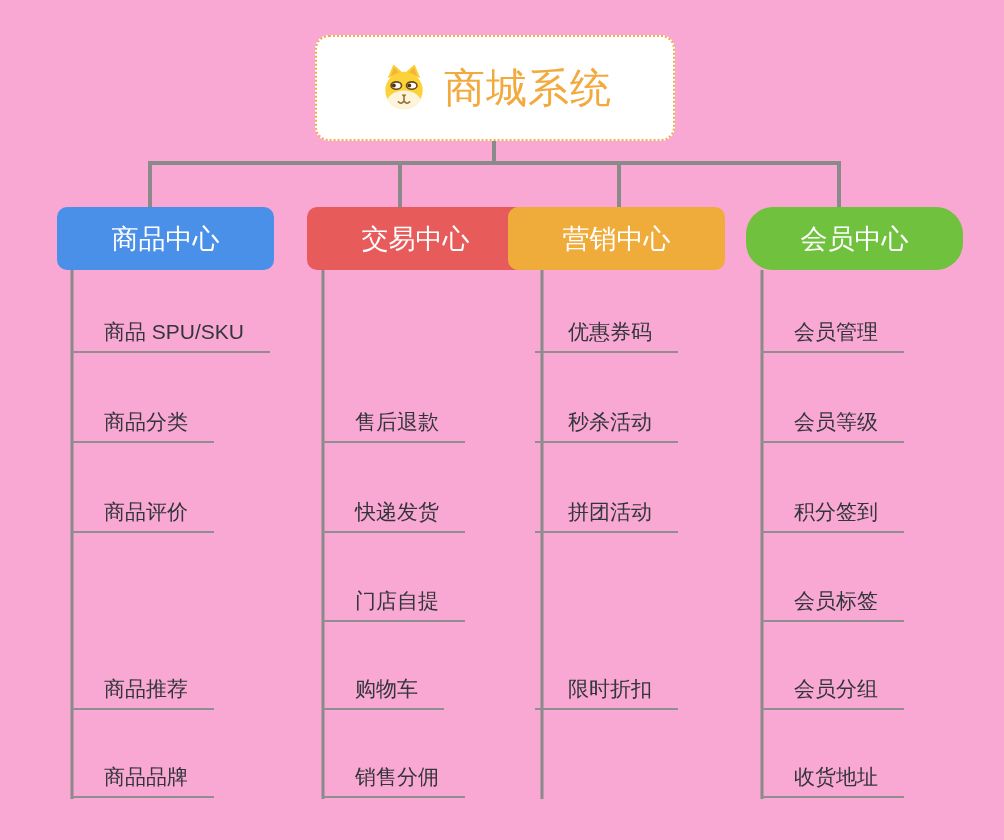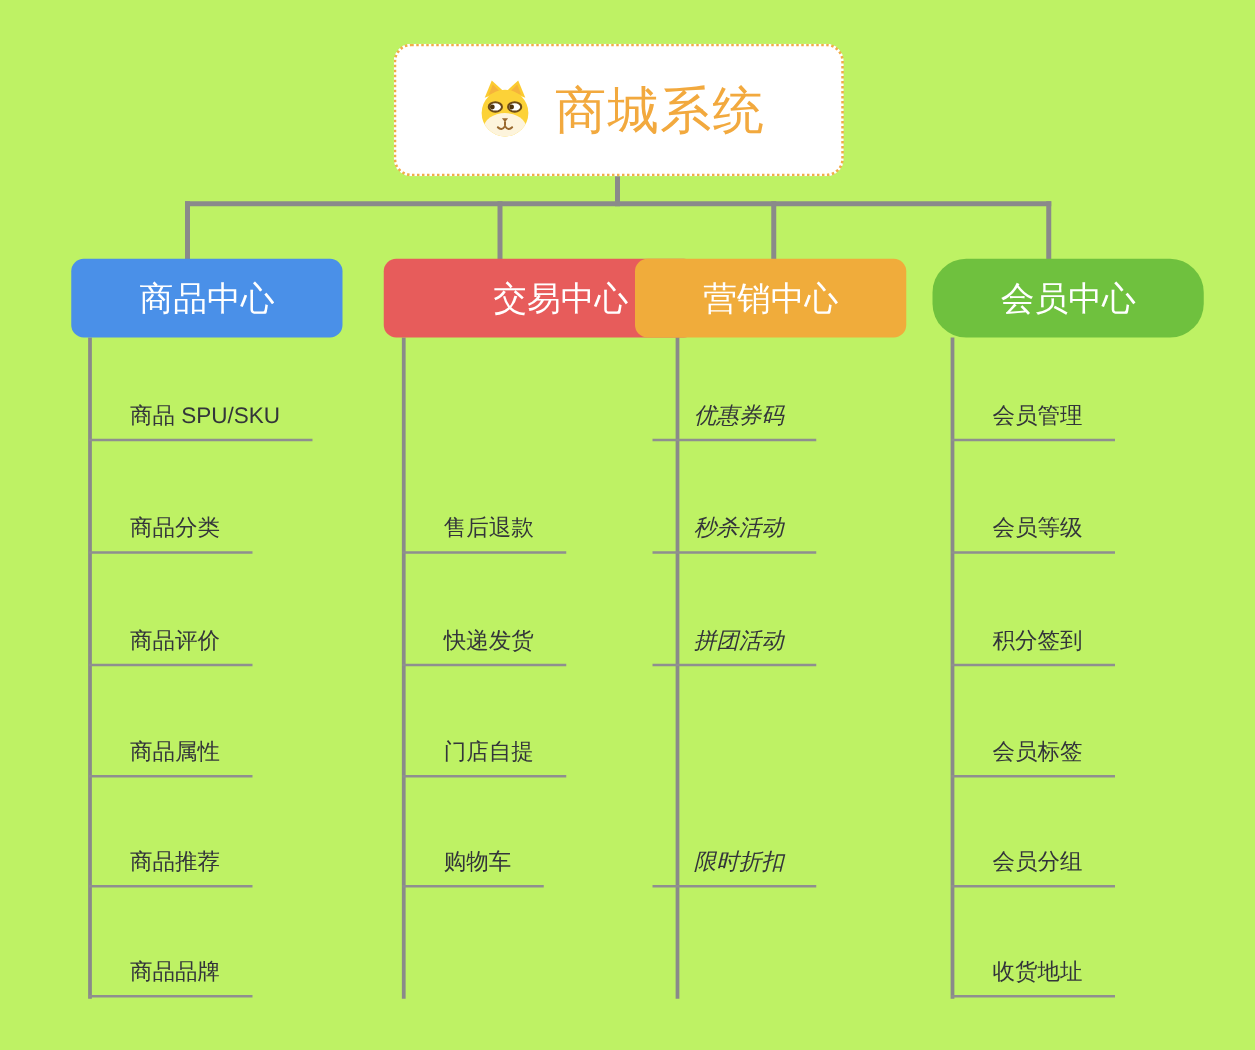--- a/index.html
+++ b/index.html
@@ -1,19 +1,19 @@
 <!DOCTYPE html>
 <html><head>
 <meta charset="utf-8">
 <style>
   html,body{margin:0;padding:0;background:#f5f5f6;}
   .canvas{
     position:relative;
     width:1004px;height:840px;
-    background:#bef264;
+    background:#f9a8d4;
     font-family:"Liberation Sans","DejaVu Sans",sans-serif;
     overflow:hidden;
   }
   
   .connectors{position:absolute;left:0;top:0;width:1004px;height:840px;pointer-events:none;}
 
   
   .root-node{
     position:absolute;left:315px;top:35px;width:360px;height:106px;
     background:#ffffff;border:2px dotted #f2ac4a;border-radius:14px;
@@ -24,34 +24,34 @@
   .root-title{font-size:41px;color:#f2a93e;letter-spacing:1px;white-space:nowrap;}
   .root-icon{width:52px;height:52px;flex:0 0 auto;}
 
   
   .branch-box{
     position:absolute;top:207px;width:217px;height:63px;
     border-radius:10px;color:#ffffff;font-size:27px;
     display:flex;align-items:center;justify-content:center;
     white-space:nowrap;cursor:pointer;
   }
-  .bx0{left:57px;} .bx1{left:307px;padding-left:33px;} .bx2{left:508px;} .bx3{left:746px;}
+  .bx0{left:57px;} .bx1{left:307px;} .bx2{left:508px;} .bx3{left:746px;}
 
   
   .leaf{
     position:absolute;
     height:28px;
     line-height:28px;
-    font-size:18px;color:#33353a;
+    font-size:21px;color:#33353a;
     white-space:nowrap;
     padding:0 26px 5px 33px;
     border-bottom:2px solid #8f8f8f;
     cursor:pointer;
   }
-  .col0{left:71px;} .col1{left:322px;} .col2{left:522px;font-style:italic;} .col3{left:761px;}
+  .col0{left:71px;} .col1{left:322px;} .col2{left:535px;} .col3{left:761px;}
   .row0{top:318px;} .row1{top:408px;} .row2{top:498px;}
   .row3{top:587px;} .row4{top:675px;} .row5{top:763px;}
 </style>
 </head>
 <body>
 
 <div class="canvas">
 
   <svg class="connectors" width="1004" height="840" viewBox="0 0 1004 840">
     <g stroke="#8a8a8a" stroke-width="4" fill="none">
@@ -102,28 +102,28 @@
   <div class="branch-box bx2" style="background-color: rgb(240, 172, 59);">
     <span>营销中心</span>
   </div>
   <div class="branch-box bx3" style="background-color: rgb(111, 193, 62); border-radius: 27px;">
     <span>会员中心</span>
   </div>
 
   <div class="leaf col0 row0">商品 SPU/SKU</div>
   <div class="leaf col0 row1">商品分类</div>
   <div class="leaf col0 row2">商品评价</div>
-  <div class="leaf col0 row3">商品属性</div>
   <div class="leaf col0 row4">商品推荐</div>
   <div class="leaf col0 row5">商品品牌</div>
 
   <div class="leaf col1 row1">售后退款</div>
   <div class="leaf col1 row3">门店自提</div>
   <div class="leaf col1 row2">快递发货</div>
   <div class="leaf col1 row4">购物车</div>
+  <div class="leaf col1 row5">销售分佣</div>
 
   <div class="leaf col2 row0">优惠券码</div>
   <div class="leaf col2 row1">秒杀活动</div>
   <div class="leaf col2 row2">拼团活动</div>
   <div class="leaf col2 row4">限时折扣</div>
 
   <div class="leaf col3 row0">会员管理</div>
   <div class="leaf col3 row1">会员等级</div>
   <div class="leaf col3 row2">积分签到</div>
   <div class="leaf col3 row3">会员标签</div>

